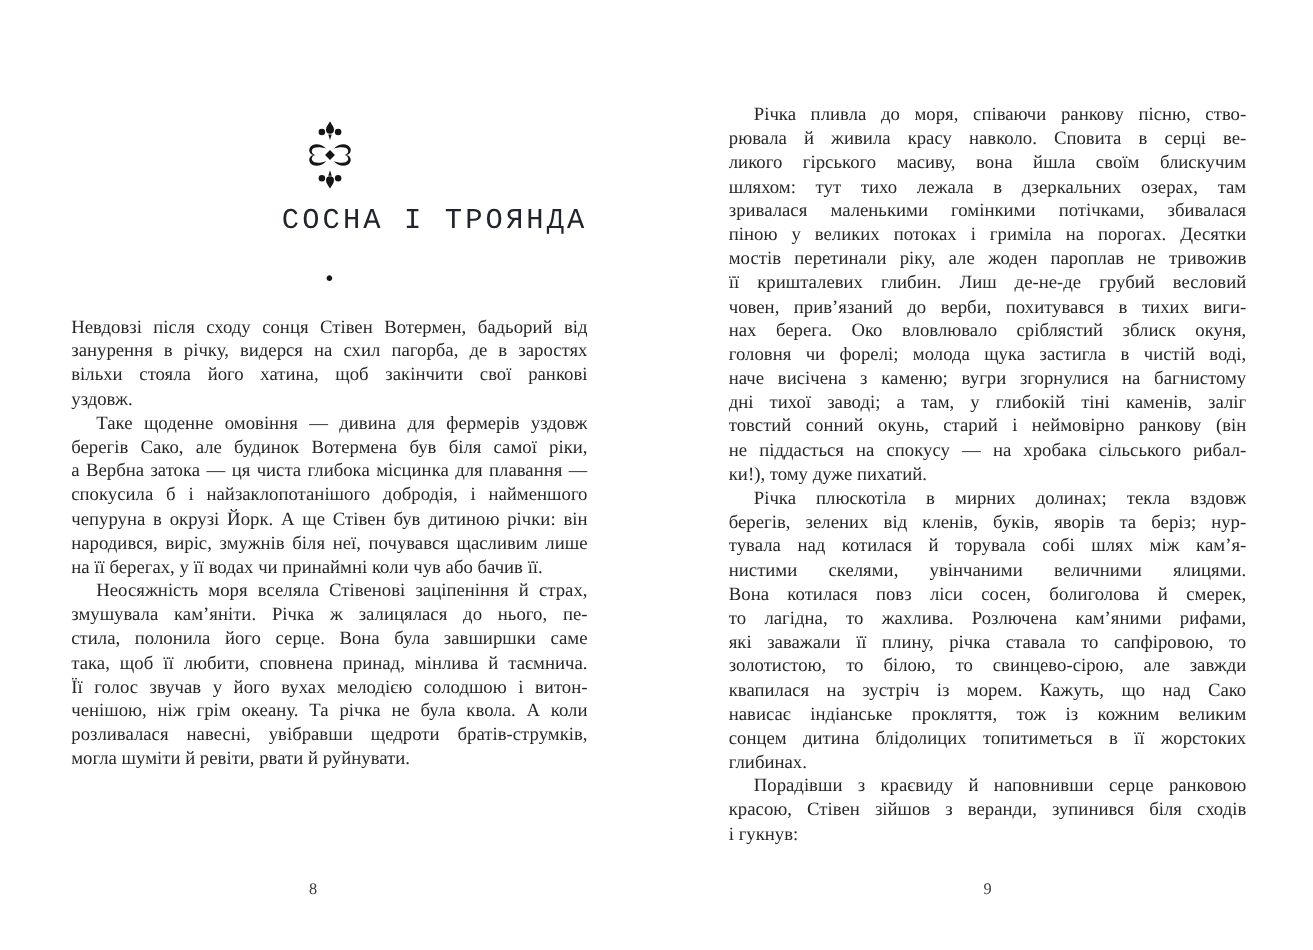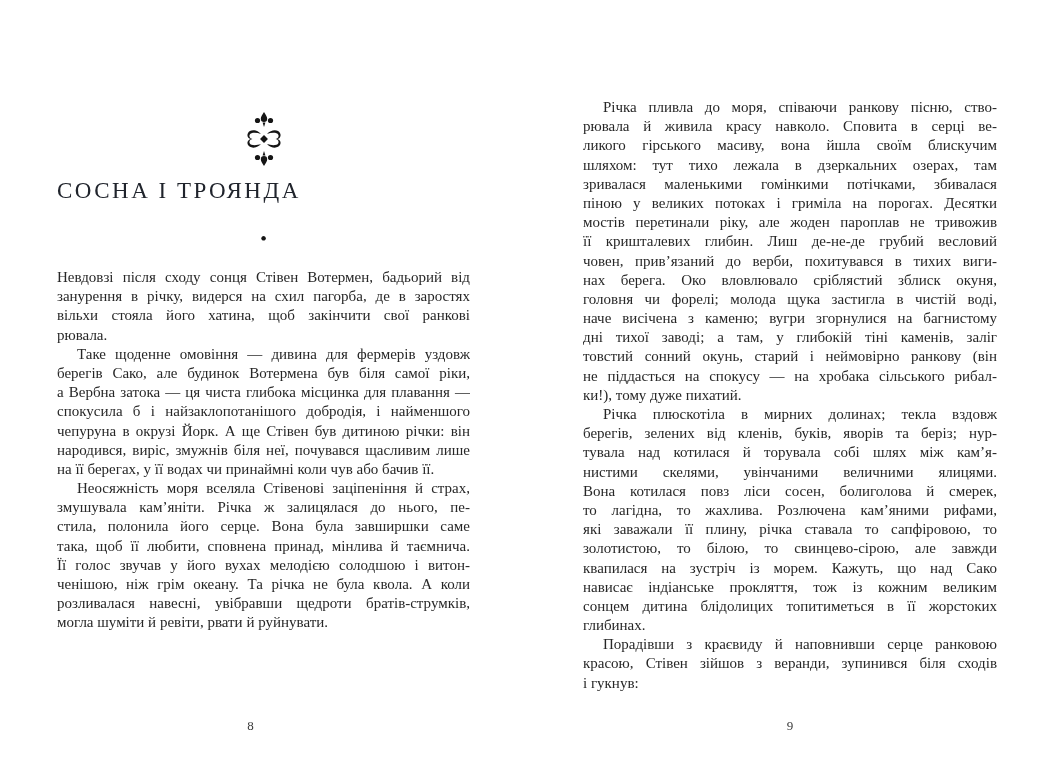--- a/index.html
+++ b/index.html
@@ -15,45 +15,46 @@
     font-family: "Liberation Serif", "DejaVu Serif", serif;
     color: #272727;
   }
   .spread {
     position: absolute;
     inset: 0;
     background: #ffffff;
   }
   .page {
     position: absolute;
-    top: 15px;
+    top: 0;
     height: 665px;
   }
   .page-left  { left: 57px;  width: 413px; }
   .page-right { left: 583px; width: 414px; }
 
   
   .ornament {
     position: absolute;
     top: 97px;
     left: 50%;
     transform: translateX(-50%);
     line-height: 0;
   }
   .chapter-title {
     position: absolute;
     top: 163px;
     left: 0;
     width: 100%;
     margin: 0;
-    text-align: left;
+    text-align: right;
     font-size: 23px;
     font-weight: normal;
     letter-spacing: 2.5px;
     color: #20242c;
+    font-family: Liberation Mono, monospace;
   }
   .section-marker {
     position: absolute;
     top: 214px;
     left: 0;
     width: 100%;
     text-align: center;
     font-size: 19px;
     line-height: 19px;
     color: #161616;
@@ -117,21 +118,21 @@
         </g>
       </svg>
     </div>
     <h1 class="chapter-title">СОСНА І ТРОЯНДА</h1>
     <div class="section-marker">•</div>
     <div class="body-text">
         <div class="para">
           <div class="line">Невдовзі після сходу сонця Стівен Вотермен, бадьорий від</div>
           <div class="line">занурення в річку, видерся на схил пагорба, де в заростях</div>
           <div class="line">вільхи стояла його хатина, щоб закінчити свої ранкові</div>
-          <div class="line last">рювала.</div>
+          <div class="line last">уздовж.</div>
         </div>
         <div class="para">
           <div class="line indent">Таке щоденне омовіння — дивина для фермерів уздовж</div>
           <div class="line">берегів Сако, але будинок Вотермена був біля самої ріки,</div>
           <div class="line">а Вербна затока — ця чиста глибока місцинка для плавання —</div>
           <div class="line">спокусила б і найзаклопотанішого добродія, і найменшого</div>
           <div class="line">чепуруна в окрузі Йорк. А ще Стівен був дитиною річки: він</div>
           <div class="line">народився, виріс, змужнів біля неї, почувався щасливим лише</div>
           <div class="line last">на її берегах, у її водах чи принаймні коли чув або бачив її.</div>
         </div>

